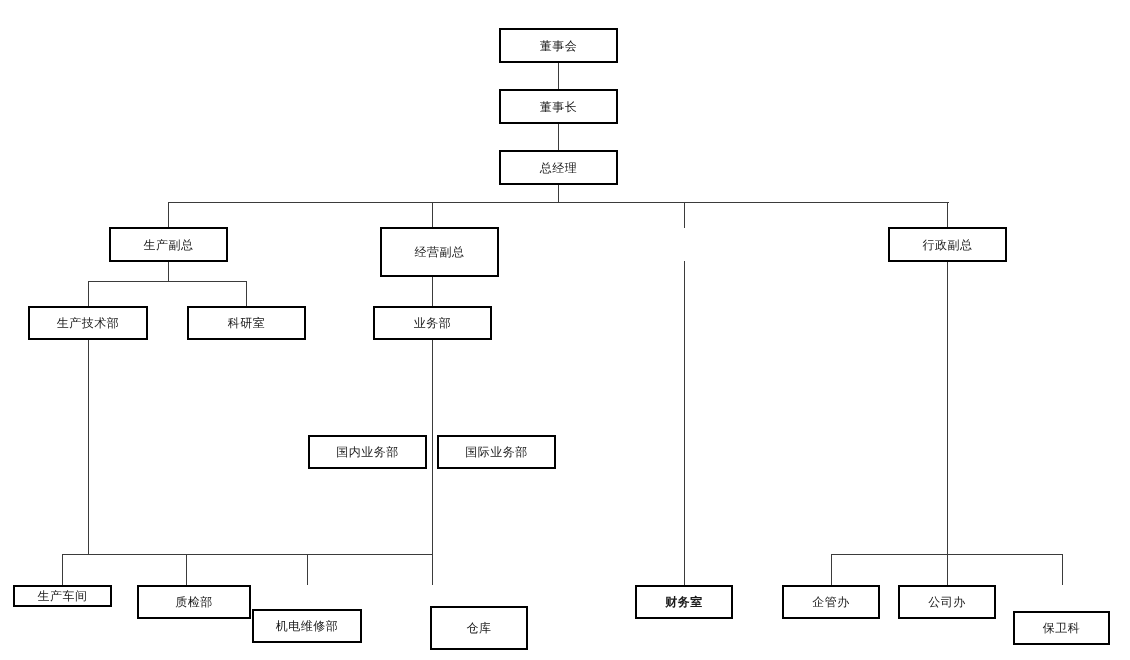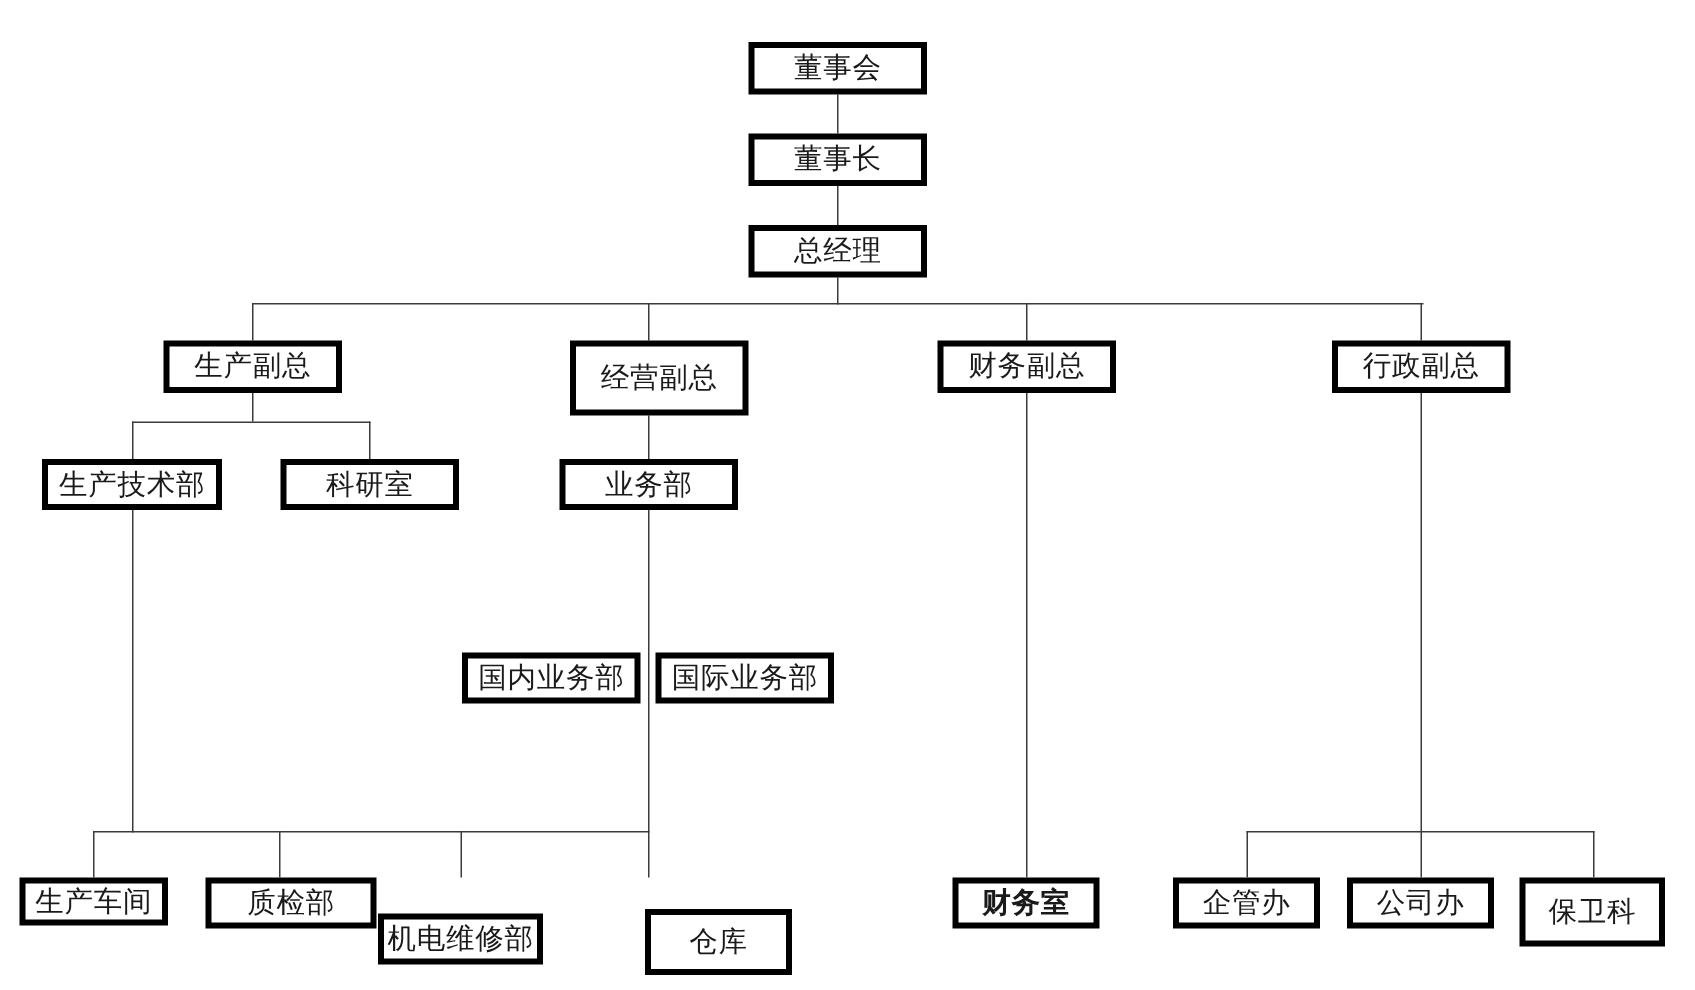--- a/index.html
+++ b/index.html
@@ -14,26 +14,26 @@
   #chart-canvas {
     position: relative;
     width: 1130px;
     height: 660px;
     background: #ffffff;
     overflow: hidden;
   }
   .node-box {
     position: absolute;
     box-sizing: border-box;
-    border: 4px solid #000000;
+    border: 2px solid #000000;
     background: #ffffff;
     display: flex;
     align-items: center;
     justify-content: center;
-    font-size: 19px;
+    font-size: 12px;
     color: #1a1a1a;
     line-height: 1;
     letter-spacing: 0.5px;
     white-space: nowrap;
     z-index: 2;
   }
   .link {
     position: absolute;
     background: #3b3b3b;
     z-index: 1;
@@ -85,43 +85,42 @@
   <div class="node-box" style="left:499px; top:28px; width:119px; height:35px;">董事会</div>
 
   <div class="node-box" style="left:499px; top:89px; width:119px; height:35px;">董事长</div>
 
   <div class="node-box" style="left:499px; top:150px; width:119px; height:35px;">总经理</div>
 
   <div class="node-box" style="left:109px; top:227px; width:119px; height:35px;">生产副总</div>
 
   <div class="node-box" style="left:380px; top:227px; width:119px; height:50px;">经营副总</div>
 
-  <div class="node-box" style="left:625px; top:227px; width:119px; height:35px;">财务副总</div>
 
   <div class="node-box" style="left:888px; top:227px; width:119px; height:35px;">行政副总</div>
 
   <div class="node-box" style="left:28px; top:306px; width:120px; height:34px;">生产技术部</div>
 
   <div class="node-box" style="left:187px; top:306px; width:119px; height:34px;">科研室</div>
 
   <div class="node-box" style="left:308px; top:435px; width:119px; height:34px;">国内业务部</div>
 
   <div class="node-box" style="left:373px; top:306px; width:119px; height:34px;">业务部</div>
 
   <div class="node-box" style="left:437px; top:435px; width:119px; height:34px;">国际业务部</div>
 
-  <div class="node-box" style="left:13px; top:585px; width:99px; height:32px;">生产车间</div>
+  <div class="node-box" style="left:13px; top:585px; width:99px; height:22px;">生产车间</div>
 
   <div class="node-box" style="left:137px; top:585px; width:114px; height:34px;">质检部</div>
 
   <div class="node-box" style="left:252px; top:585px; width:110px; height:34px;margin-top:24px;">机电维修部</div>
 
   <div class="node-box" style="left:382px; top:606px; width:98px; height:44px;margin-left:48px;">仓库</div>
 
   <div class="node-box" style="left:635px; top:585px; width:98px; height:34px;font-weight:bold;">财务室</div>
 
   <div class="node-box" style="left:782px; top:585px; width:98px; height:34px;">企管办</div>
 
   <div class="node-box" style="left:898px; top:585px; width:98px; height:34px;">公司办</div>
 
-  <div class="node-box" style="left:1013px; top:585px; width:97px; height:46px;">保卫科</div>
+  <div class="node-box" style="left:1013px; top:611px; width:97px; height:34px;">保卫科</div>
 
 </div>
 
 </body></html>

